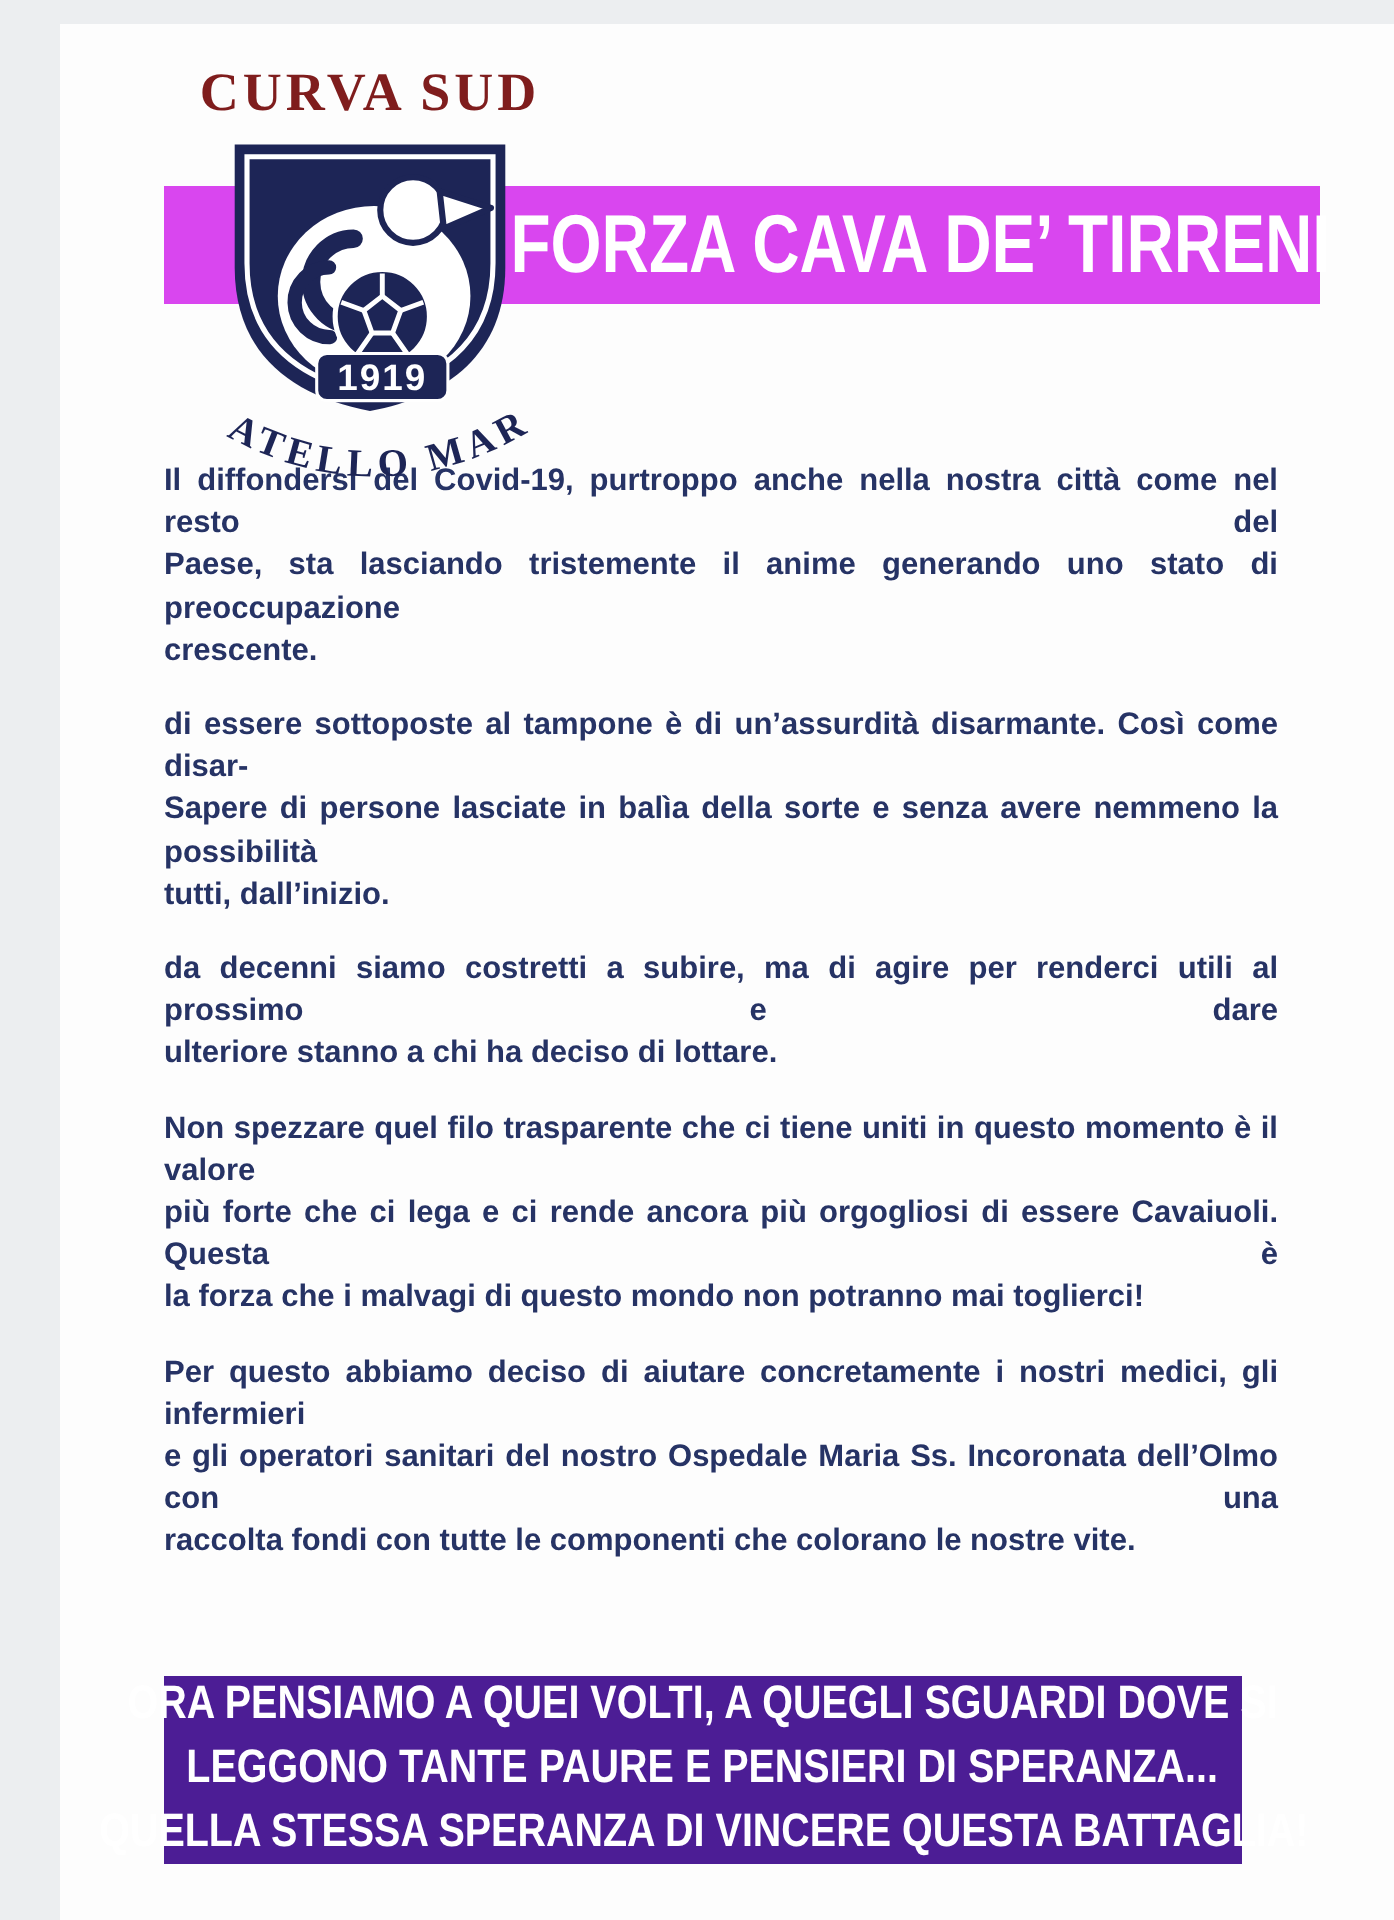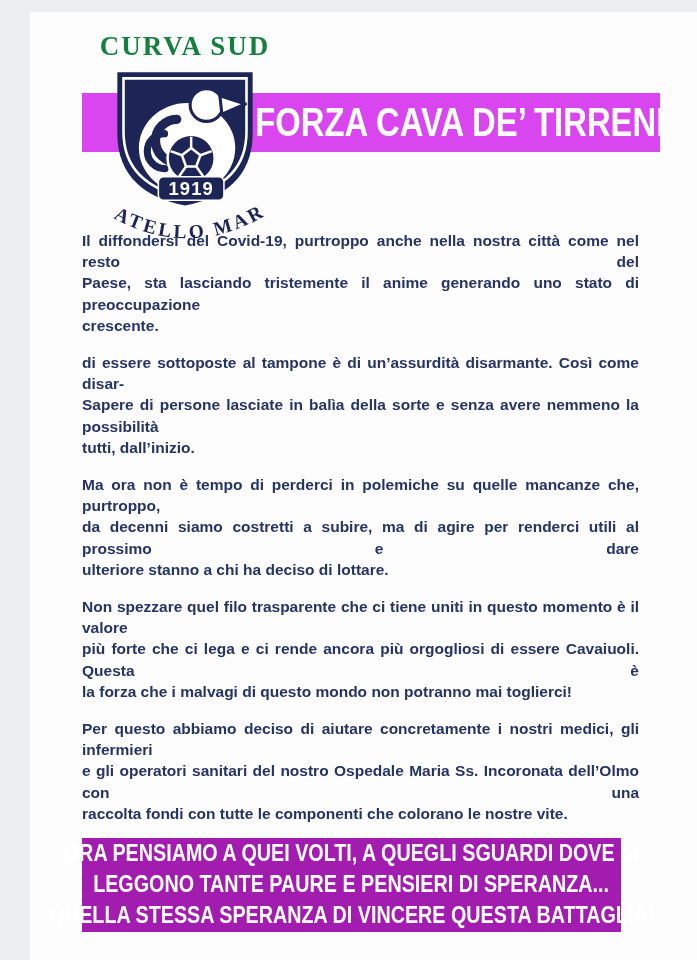--- a/index.html
+++ b/index.html
@@ -23,36 +23,36 @@
     color:#ffffff;font-weight:700;font-size:41px;white-space:nowrap;
     transform:scaleX(0.8);transform-origin:center;
     letter-spacing:0px;
   }
   .crest-block{
     position:absolute;left:20px;top:18px;width:270px;z-index:2;
     text-align:center;
   }
   .club-name{
     font-family:"Liberation Serif",serif;
-    font-size:27px;font-weight:600;color:#15803d;
+    font-size:27px;font-weight:600;color:#7f1d1d;
     letter-spacing:2px;line-height:32px;
   }
   .crest-svg{display:block;margin:4px auto 0 auto;}
   
   .letter-body{
     position:absolute;left:52px;top:218px;width:557px;z-index:0;
     color:#263365;font-weight:700;font-size:15.5px;line-height:21.2px;
   }
   .paragraph{margin:0 0 16px 0;}
   .pline{text-align:justify;text-align-last:justify;}
   .pline.last{text-align-last:auto;}
   
   .footer-banner{
     position:absolute;left:52px;top:826px;width:539px;height:94px;
-    background:#a21caf;
+    background:#4c1d95;
     display:flex;flex-direction:column;align-items:center;justify-content:center;
   }
   .fline{line-height:29px;white-space:nowrap;}
   .fline .cond{
     display:inline-block;color:#ffffff;font-weight:700;font-size:23.5px;
     transform:scaleX(0.84);transform-origin:center;
   }
 </style>
 </head>
 <body>
@@ -101,21 +101,20 @@
         <div class="pline">Il diffondersi del Covid-19, purtroppo anche nella nostra città come nel resto del</div>
         <div class="pline">Paese, sta lasciando tristemente il anime generando uno stato di preoccupazione</div>
         <div class="pline last">crescente.</div>
       </div>
       <div class="paragraph">
         <div class="pline">di essere sottoposte al tampone è di un’assurdità disarmante. Così come disar-</div>
         <div class="pline">Sapere di persone lasciate in balìa della sorte e senza avere nemmeno la possibilità</div>
         <div class="pline last">tutti, dall’inizio.</div>
       </div>
       <div class="paragraph">
-        <div class="pline">Ma ora non è tempo di perderci in polemiche su quelle mancanze che, purtroppo,</div>
         <div class="pline">da decenni siamo costretti a subire, ma di agire per renderci utili al prossimo e dare</div>
         <div class="pline last">ulteriore stanno a chi ha deciso di lottare.</div>
       </div>
       <div class="paragraph">
         <div class="pline">Non spezzare quel filo trasparente che ci tiene uniti in questo momento è il valore</div>
         <div class="pline">più forte che ci lega e ci rende ancora più orgogliosi di essere Cavaiuoli. Questa è</div>
         <div class="pline last">la forza che i malvagi di questo mondo non potranno mai toglierci!</div>
       </div>
       <div class="paragraph">
         <div class="pline">Per questo abbiamo deciso di aiutare concretamente i nostri medici, gli infermieri</div>

